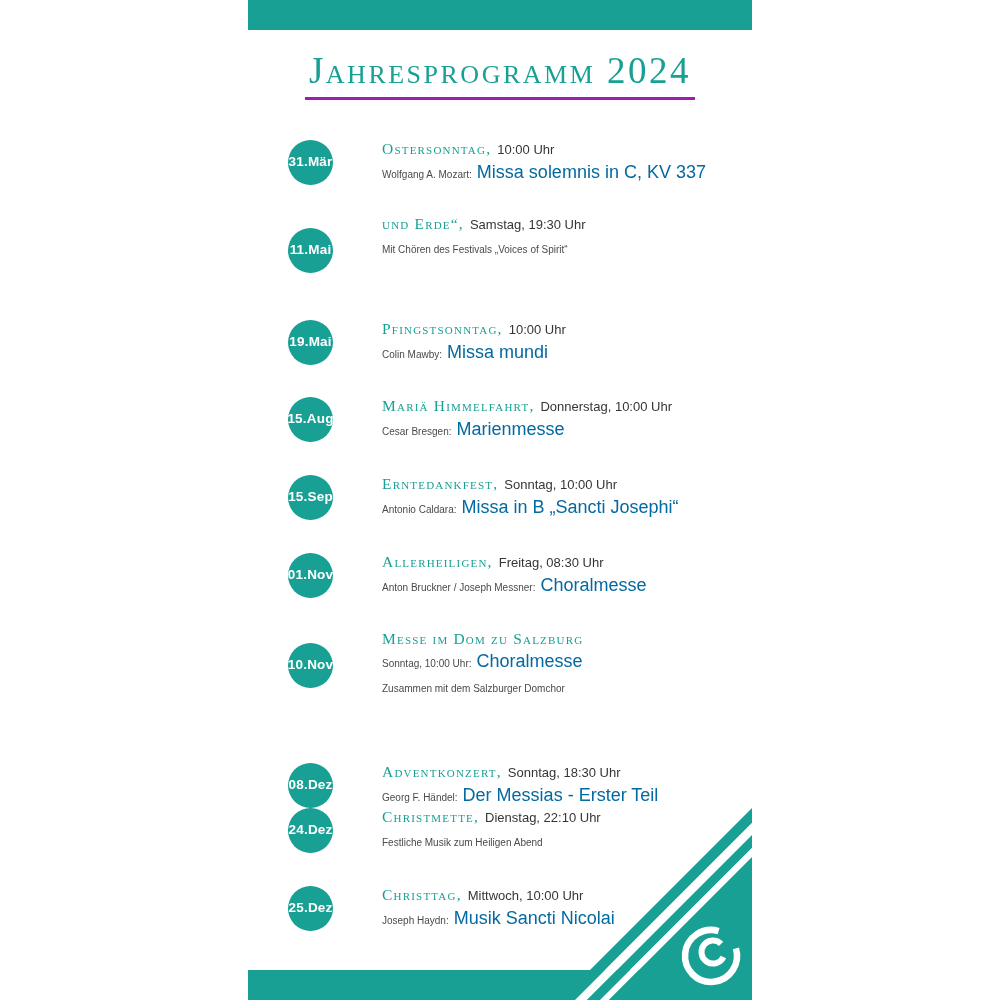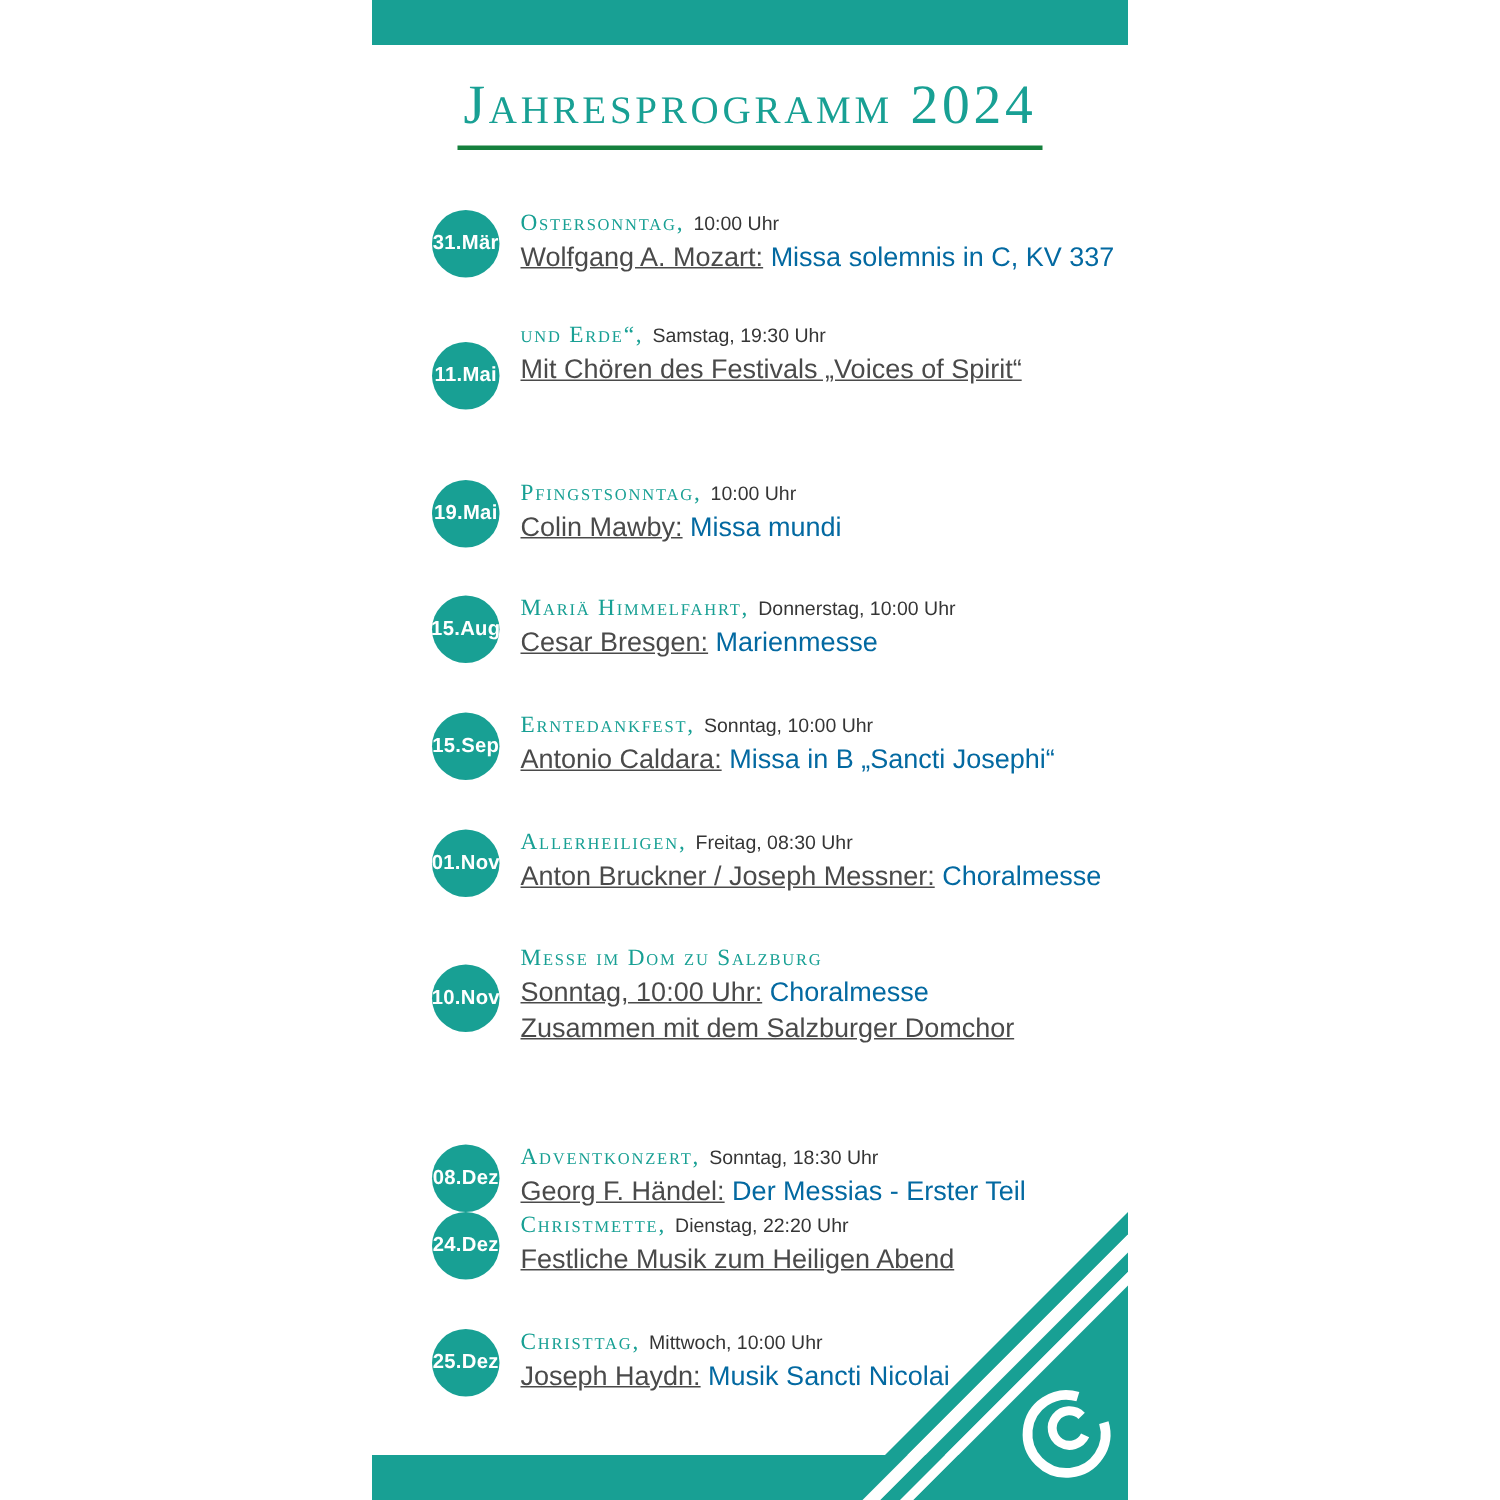--- a/index.html
+++ b/index.html
@@ -23,43 +23,43 @@
   .title-wrap {
     position:absolute; left:248px; top:50px; width:504px;
     text-align:center; margin:0;
   }
   .title-text {
     display:inline-block;
     font-family:"Liberation Serif","DejaVu Serif",serif;
     font-variant:small-caps; font-weight:500;
     font-size:37px; line-height:42px; letter-spacing:2.5px;
     color:#18a094;
-    border-bottom:3px solid #15803d; padding:0 4px 5px 4px;
+    border-bottom:3px solid #a21caf; padding:0 4px 5px 4px;
     white-space:nowrap;
   }
 
   
   .event { position:absolute; left:288px; width:440px; }
   .date-circle {
     position:absolute; left:0; top:3px; width:45px; height:45px;
     border-radius:50%; background:#18a094; color:#ffffff;
     display:flex; flex-direction:row; align-items:center; justify-content:center;
     font-weight:bold; font-size:13.5px; line-height:14.5px; letter-spacing:0.2px;
     text-align:center;
   }
-  .ev-text { margin-left:59px; }
+  .ev-text { margin-left:94px; }
   .ev-line { line-height:23px; white-space:nowrap; }
   .ev-title {
     font-family:"Liberation Serif","DejaVu Serif",serif;
     font-variant:small-caps; font-weight:500;
     font-size:15.5px; letter-spacing:1.2px; color:#18a094;
     margin-right:6px;
   }
   .ev-suffix { font-size:13px; color:#353535; }
-  .ev-prefix { font-size:18px; color:#4a4a4a; margin-right:5px;text-decoration:underline; }
+  .ev-prefix { font-size:10px; color:#4a4a4a; margin-right:5px; }
   .ev-work   { font-size:18px;   color:#0369a1; }
   .ev-line span:empty { display:none; }
 
   
   .corner { position:absolute; left:540px; top:780px; width:212px; height:220px; }
 </style>
 </head>
 <body>
 
 <div class="page">
@@ -156,21 +156,21 @@
       <div class="ev-line"><span class="ev-prefix">Georg F. Händel:</span><span class="ev-work">Der Messias - Erster Teil</span></div>
     </div>
   </div>
 
   <div class="event" style="top:805px">
     <div class="date-circle">
         <span>24.</span>
         <span>Dez</span>
       </div>
     <div class="ev-text">
-      <div class="ev-line"><span class="ev-title">Christmette,</span><span class="ev-suffix">Dienstag, 22:20 Uhr</span></div>
+      <div class="ev-line"><span class="ev-title">Christmette,</span><span class="ev-suffix">Dienstag, 22:10 Uhr</span></div>
       <div class="ev-line"><span class="ev-prefix">Festliche Musik zum Heiligen Abend</span></div>
     </div>
   </div>
 
   <div class="event" style="top:883px">
     <div class="date-circle">
         <span>25.</span>
         <span>Dez</span>
       </div>
     <div class="ev-text">

